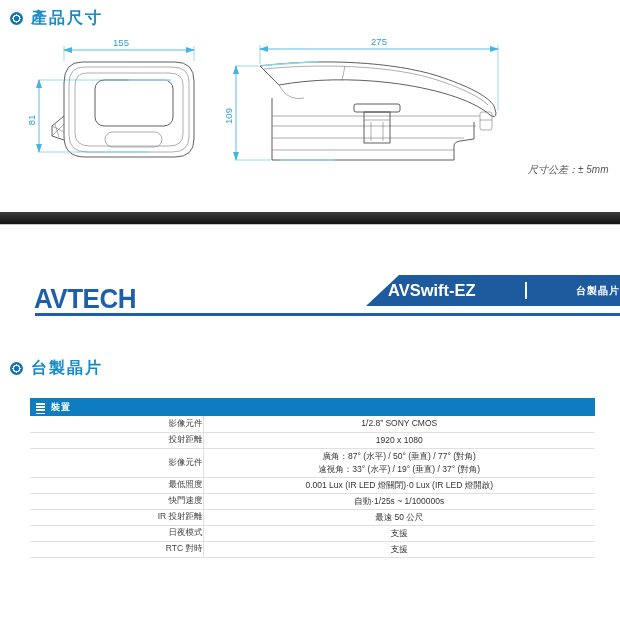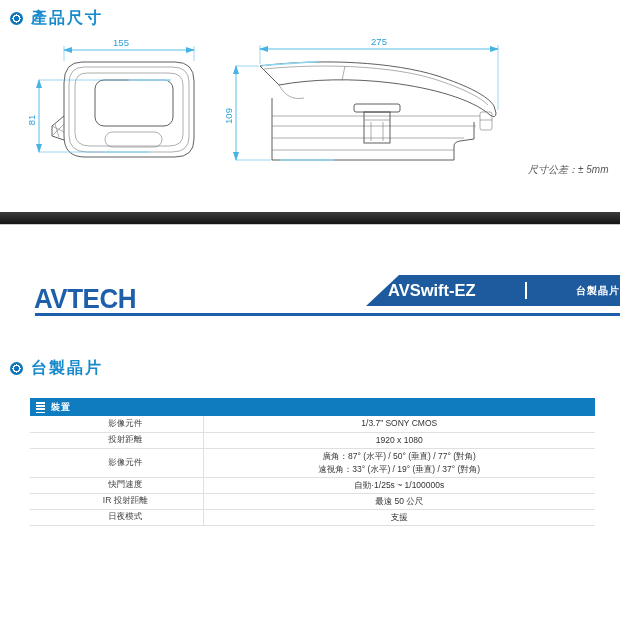--- a/index.html
+++ b/index.html
@@ -43,25 +43,25 @@
     clip-path:polygon(13% 0,100% 0,100% 100%,0 100%);display:flex;align-items:center;justify-content:space-between;
     gap:24px;padding-left:22px;}
   .banner .prod{color:#fff;font-weight:800;font-size:16.5px;letter-spacing:0;}
   .banner .bar{width:2px;height:17px;background:#fff;}
   .banner .tag{color:#fff;font-weight:700;font-size:10px;letter-spacing:1px;}
 
   
   .spec-table{position:absolute;left:30px;top:398px;width:565px;border-collapse:collapse;
     font-size:8.5px;color:#333;}
   .spec-table th{background:var(--thead);color:#fff;height:18px;text-align:left;font-weight:bold;}
-  .th-inner{display:flex;align-items:center;gap:6px;padding-left:6px;font-size:9px;letter-spacing:1px;}
+  .th-inner{display:flex;align-items:flex-end;gap:6px;padding-left:6px;font-size:9px;letter-spacing:1px;}
   .dev-icon{display:inline-block;width:9px;height:11px;
     background:repeating-linear-gradient(to bottom,#fff 0 1.6px,rgba(255,255,255,0) 1.6px 3.2px);}
   .spec-table td{border-bottom:1px solid var(--rowborder);vertical-align:middle;height:16px;padding:1px 0;}
-  .c-label{width:173px;padding-left:18px !important;color:#444;text-align:center;}
+  .c-label{width:173px;padding-left:18px !important;color:#444;text-align:right;}
   .c-value{border-left:1px solid var(--rowborder);text-align:center;color:#333;}
   .c-value div{line-height:13px;}
 </style>
 </head>
 <body>
 
 <div class="page">
 
   <div class="sec-head" style="top:8px;">
     <span class="bullet"></span>
@@ -178,50 +178,62 @@
             <span class="dev-icon"></span>
             <span>裝置</span>
           </span>
         </th>
       </tr>
     </thead>
     <tbody id="spec-rows">
         <tr>
           <td class="c-label">影像元件</td>
           <td class="c-value">
-            <div>1/3.7”  SONY CMOS</div>
+            <div>1/2.8”  SONY CMOS</div>
           </td>
         </tr>
         <tr>
           <td class="c-label">投射距離</td>
           <td class="c-value">
             <div>1920 x 1080</div>
           </td>
         </tr>
         <tr>
           <td class="c-label">影像元件</td>
           <td class="c-value">
             <div>廣角：87° (水平) / 50° (垂直) / 77° (對角)</div>
             <div>遠視角：33° (水平) / 19° (垂直) / 37° (對角)</div>
           </td>
         </tr>
         <tr>
+          <td class="c-label">最低照度</td>
+          <td class="c-value">
+            <div>0.001 Lux (IR LED 燈關閉)·0 Lux (IR LED 燈開啟)</div>
+          </td>
+        </tr>
+        <tr>
           <td class="c-label">快門速度</td>
           <td class="c-value">
             <div>自動·1/25s ~ 1/100000s</div>
           </td>
         </tr>
         <tr>
           <td class="c-label">IR 投射距離</td>
           <td class="c-value">
             <div>最遠 50 公尺</div>
           </td>
         </tr>
         <tr>
           <td class="c-label">日夜模式</td>
+          <td class="c-value">
+            <div>支援</div>
+          </td>
+        </tr>
+        <tr>
+          <td class="c-label">RTC 對時</td>
           <td class="c-value">
             <div>支援</div>
           </td>
         </tr>
       </tbody>
   </table>
 
 </div>
 
 </body></html>

